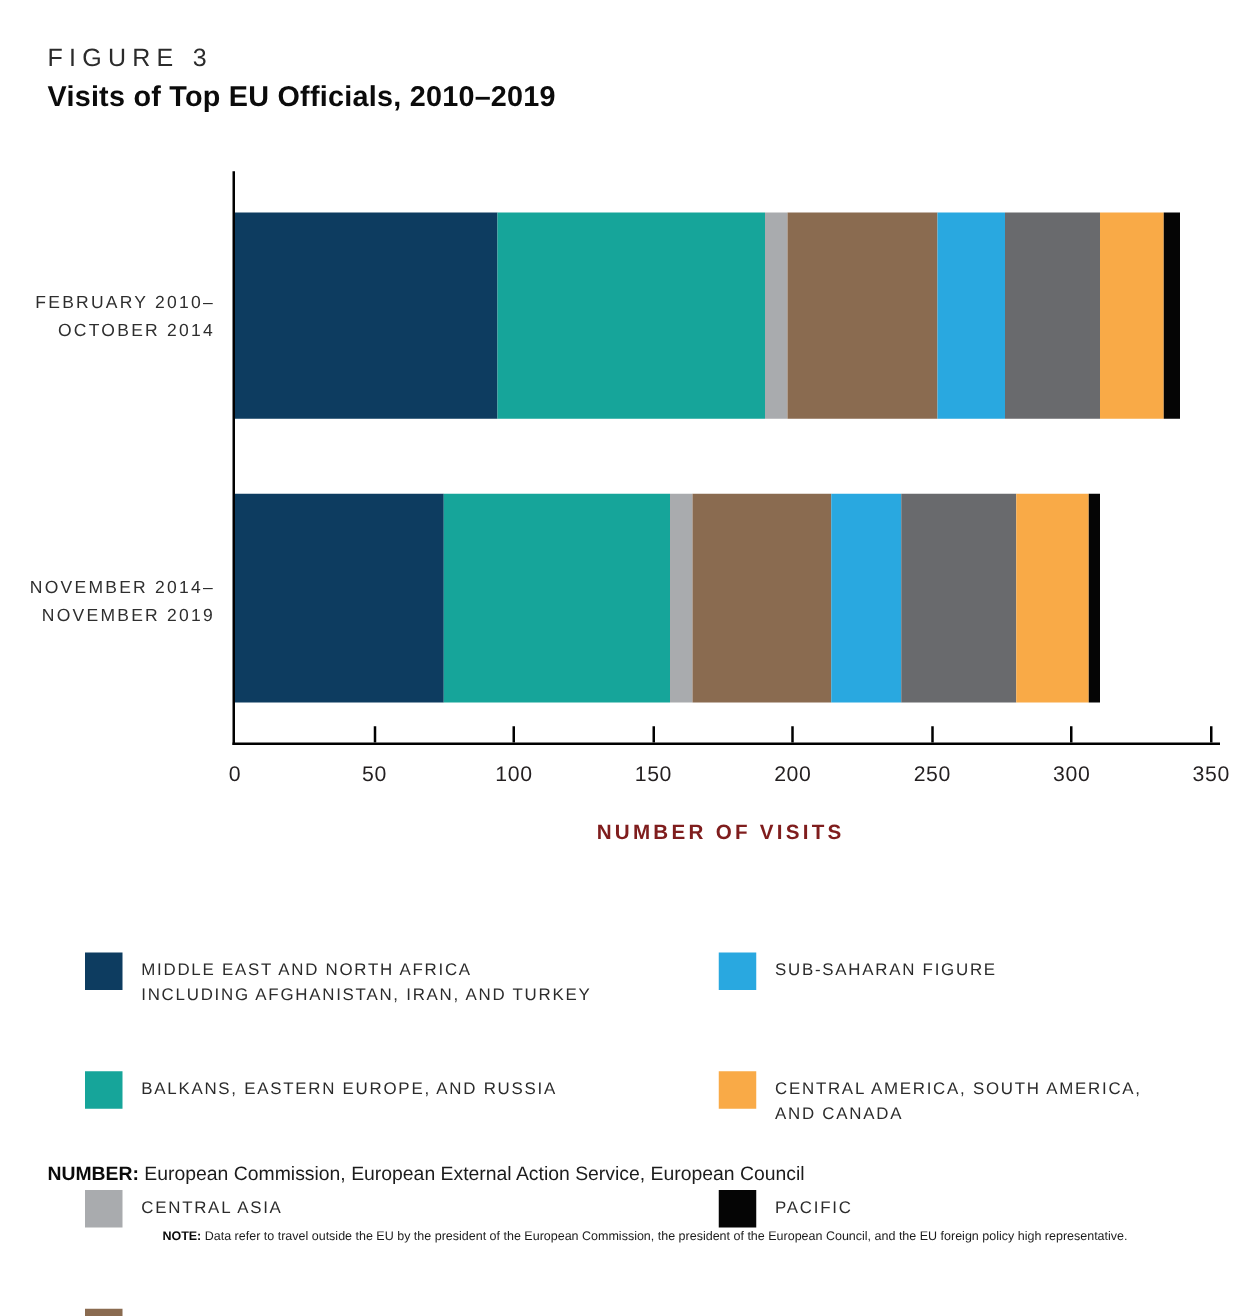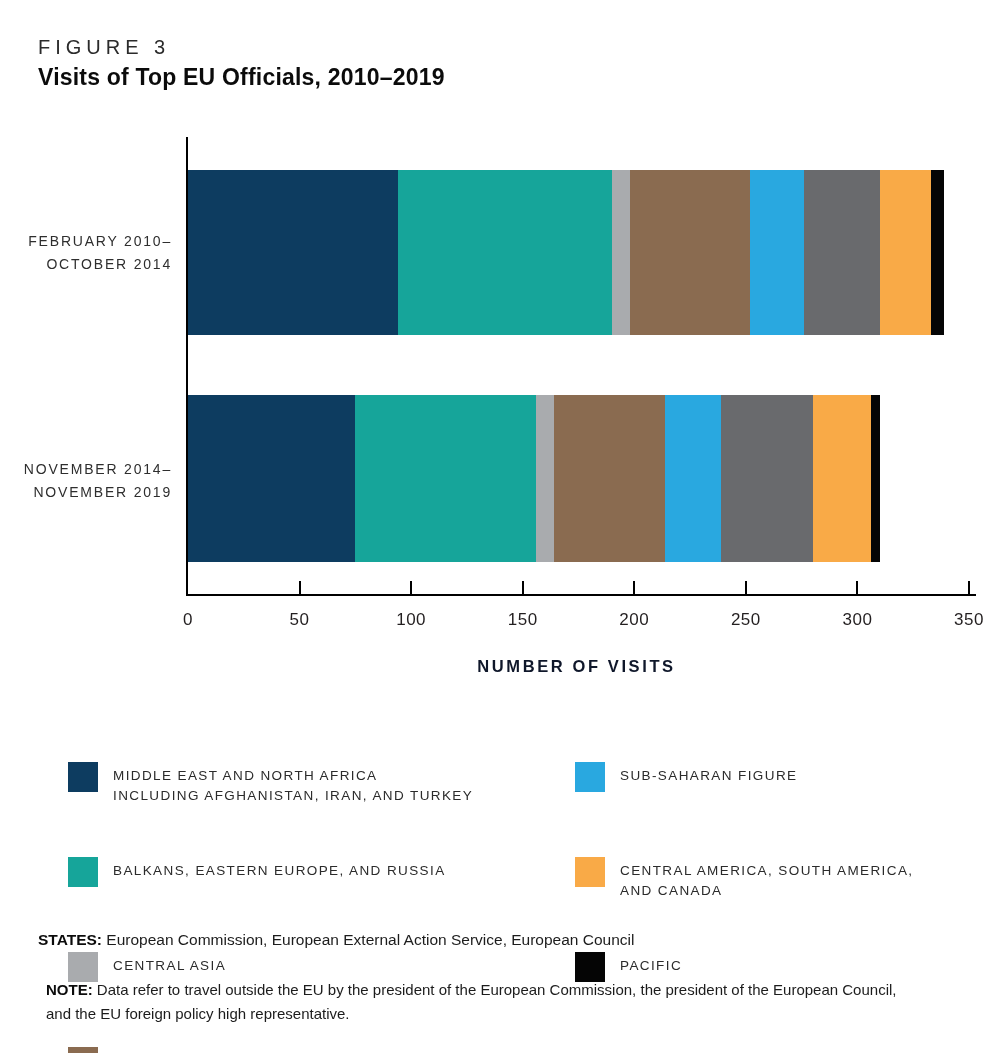--- a/index.html
+++ b/index.html
@@ -22,40 +22,40 @@
   .plot-content{position:absolute;left:188px;top:137px;width:781px;height:457px;}
   .bar{position:absolute;left:0;width:100%;display:flex;}
   .bar0{top:33px;height:165px;}
   .bar1{top:258px;height:167px;}
   .seg{flex:none;height:100%;}
   .tick{position:absolute;bottom:0;width:2px;height:13px;background:#000;transform:translateX(-1px);}
   .xtick-labels{position:absolute;left:188px;top:610px;width:781px;height:24px;}
   .xtick-label{position:absolute;transform:translateX(-50%);font-size:17px;color:#231f20;letter-spacing:0.5px;}
   .x-axis-title{
     position:absolute;left:186px;top:657px;width:781px;text-align:center;
-    font-size:16.5px;font-weight:700;letter-spacing:2.6px;color:#0f172a;
+    font-size:16.5px;font-weight:700;letter-spacing:2.6px;color:#7f1d1d;
   }
   .cat-labels .cat-label{
     position:absolute;right:828px;text-align:right;white-space:nowrap;
     font-size:14px;letter-spacing:1.8px;line-height:23px;color:#2e2e2e;
   }
   .cat-labels .cat-label:nth-child(1){top:230px;}
   .cat-labels .cat-label:nth-child(2){top:458px;}
   
   .legend-col{position:absolute;top:720px;}
   .legend-col.left{left:68px;}
   .legend-col.right{left:575px;}
   .legend-entry{display:flex;align-items:flex-start;height:53px;margin-top:42px;}
   .swatch{flex:none;width:30px;height:30px;margin-right:15px;}
   .legend-label{
     padding-top:4px;font-size:13.5px;letter-spacing:1.4px;line-height:20px;color:#2b2b2b;
     white-space:nowrap;
   }
   .source-line{position:absolute;left:38px;top:931px;font-size:15.5px;color:#1c1c1c;}
-  .note-line{position:absolute;left:46px;top:978px;width:870px;font-size:15px;line-height:24px;color:#1c1c1c;}
+  .note-line{position:absolute;left:32px;top:978px;width:870px;font-size:10px;line-height:24px;color:#1c1c1c;text-align:right;}
   .cap-label{font-weight:700;color:#0b0b0b;}
 </style>
 </head>
 <body>
 
 <div class="figure-label">FIGURE 3</div>
 <div class="chart-title">Visits of Top EU Officials, 2010–2019</div>
 
 <div class="y-axis"></div>
 <div class="x-axis"></div>
@@ -138,15 +138,15 @@
     <div class="legend-entry">
       <div class="swatch" style="background: rgb(249, 170, 71);"></div>
       <div class="legend-label">CENTRAL AMERICA, SOUTH AMERICA,<br>AND CANADA</div>
     </div>
     <div class="legend-entry">
       <div class="swatch" style="background: rgb(5, 5, 5);"></div>
       <div class="legend-label">PACIFIC</div>
     </div>
   </div>
 
-<div class="source-line"><span class="cap-label">STATES:</span><span> European Commission, European External Action Service, European Council</span></div>
+<div class="source-line"><span class="cap-label">NUMBER:</span><span> European Commission, European External Action Service, European Council</span></div>
 
 <div class="note-line"><span class="cap-label">NOTE:</span><span> Data refer to travel outside the EU by the president of the European Commission, the president of the European Council, and the EU foreign policy high representative.</span></div>
 
 </body></html>

